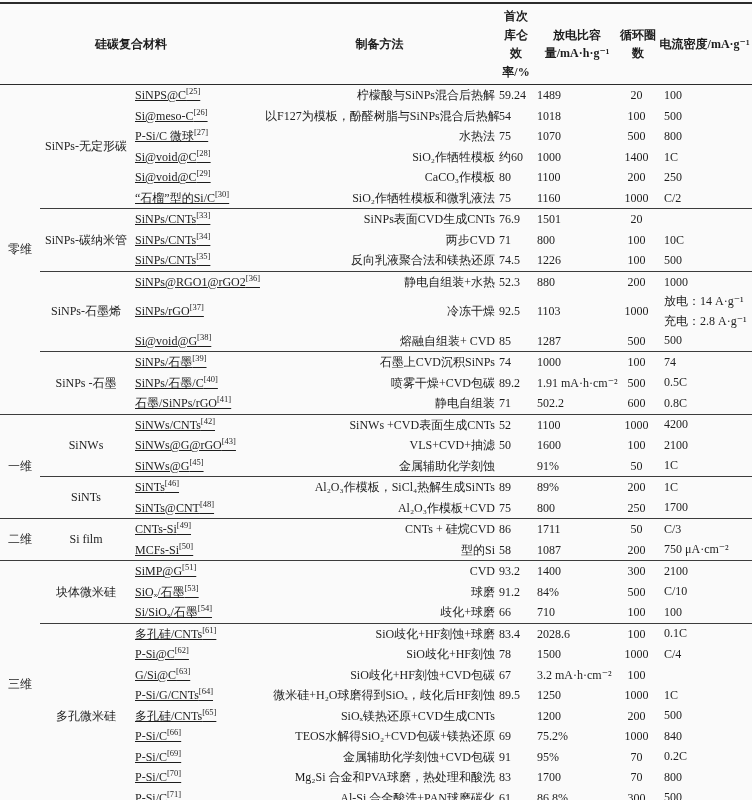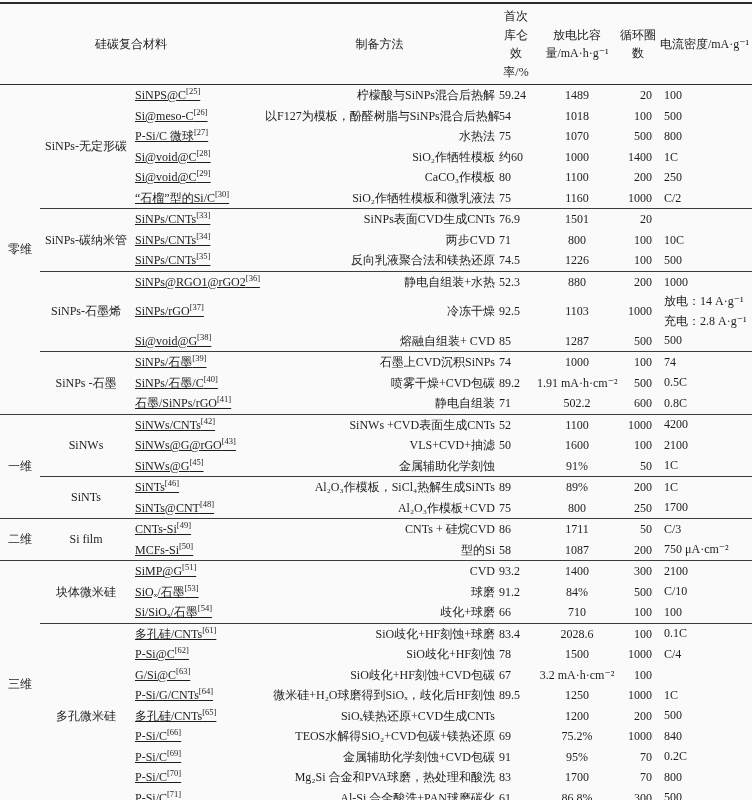--- a/index.html
+++ b/index.html
@@ -19,41 +19,41 @@
   }
   col.c-dim{width:40px}
   col.c-sub{width:92px}
   col.c-mat{width:130px}
   col.c-met{width:235px}
   col.c-fce{width:38px}
   col.c-cap{width:84px}
   col.c-cyc{width:38px}
   col.c-cur{width:95px}
   thead th{
-    font-weight:normal;
+    font-weight:bold;
     font-size:12px;
     vertical-align:middle;
     line-height:1.55;
     padding:5px 1px;
     border-bottom:1.5px solid #2b2b2b;
   }
   th.h-fce{padding:3px 2px;}
   tbody td{
     font-size:12px;
     height:20.5px;
     padding:0 2px;
     vertical-align:middle;
     line-height:1.25;
   }
   td.dim,td.sub{text-align:center;}
   td.mat{text-align:left;white-space:nowrap;padding-left:3px;text-decoration:underline;}
   td.met{text-align:right;white-space:nowrap;padding-left:3px;}
   td.fce{text-align:left;white-space:nowrap;}
-  td.cap{text-align:center;white-space:nowrap;}
-  td.cyc{text-align:right;padding-right:5px;white-space:nowrap;}
+  td.cap{white-space:nowrap;}
+  td.cyc{text-align:center;padding-right:5px;white-space:nowrap;}
   td.cur{text-align:left;padding-left:7px;white-space:pre;line-height:1.6;}
   td.bt{border-top:1px solid #3c3c3c;}
   sup{font-size:8.5px;line-height:0;}
 </style>
 </head>
 <body>
 
 <div class="page">
   <table>
     <colgroup>

